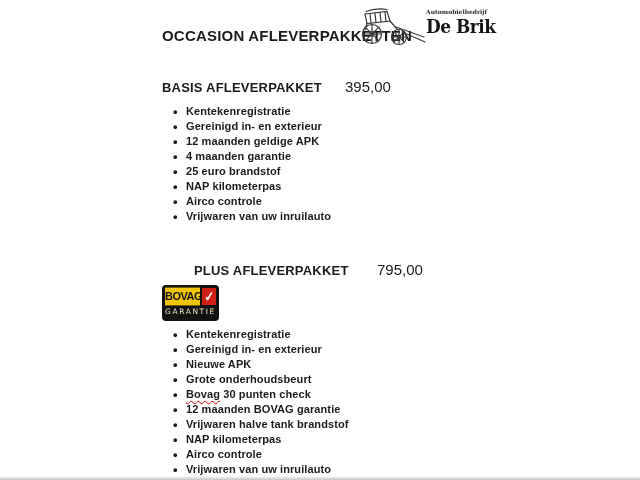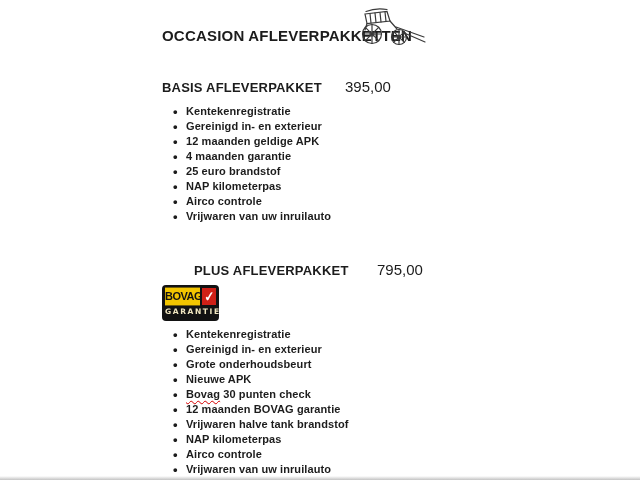--- a/index.html
+++ b/index.html
@@ -79,21 +79,21 @@
     transform: scaleY(1.05);
     font-stretch: condensed;
   }
   .bovag-check {
     background: #cf2017; width: 16px; height: 17px;
     color: #ffffff; font-size: 13px; font-weight: bold;
     display: flex; align-items: center; justify-content: center;
   }
   .bovag-check span { transform: rotate(-6deg); }
   .bovag-sub {
-    color: #f0e6c0; font-size: 7.5px; font-weight: bold;
+    color: #f0e6c0; font-size: 7.5px; font-weight: normal;
     letter-spacing: 1.6px; text-align: center; line-height: 13px;
     font-family: "DejaVu Sans", sans-serif;
   }
 
   
   .bottom-edge {
     position: absolute; left: 0; bottom: 0; width: 640px; height: 4px;
     background: linear-gradient(to bottom, rgba(200,200,200,0), rgba(175,175,175,0.75));
   }
 
@@ -121,20 +121,24 @@
         <path d="M2.5,28 L21.5,28 M12,18.5 L12,37.5 M5.3,21.3 L18.7,34.7 M18.7,21.3 L5.3,34.7"></path>
 
         <circle cx="39" cy="31" r="7.5"></circle>
         <circle cx="39" cy="31" r="1.6"></circle>
         <path d="M31.5,31 L46.5,31 M39,23.5 L39,38.5 M33.7,25.7 L44.3,36.3 M44.3,25.7 L33.7,36.3"></path>
 
         <path d="M36,21 L64,31"></path>
         <path d="M42,26 L65,36"></path>
       </g>
     </svg>
+    <div class="brand-text">
+      <div class="brand-small">Automobielbedrijf</div>
+      <div class="brand-name">De Brik</div>
+    </div>
   </div>
 
   <div class="pkg-header basis">
     <span class="pkg-name">BASIS AFLEVERPAKKET</span>
     <span class="pkg-price">395,00</span>
   </div>
   <ul class="pkg-items basis">
     <li>Kentekenregistratie</li>
     <li>Gereinigd in- en exterieur</li>
     <li>12 maanden geldige APK</li>
@@ -156,22 +160,22 @@
       <div class="bovag-check">
         <span>✓</span>
       </div>
     </div>
     <div class="bovag-sub">GARANTIE</div>
   </div>
 
   <ul class="pkg-items plus">
     <li>Kentekenregistratie</li>
     <li>Gereinigd in- en exterieur</li>
+    <li>Nieuwe APK</li>
     <li>Grote onderhoudsbeurt</li>
-    <li>Nieuwe APK</li>
     <li><span class="squiggle">Bovag</span><span> 30 punten check</span></li>
     <li>12 maanden BOVAG garantie</li>
     <li>Vrijwaren halve tank brandstof</li>
     <li>NAP kilometerpas</li>
     <li>Airco controle</li>
     <li>Vrijwaren van uw inruilauto</li>
   </ul>
 
   <div class="bottom-edge"></div>
 </div>

